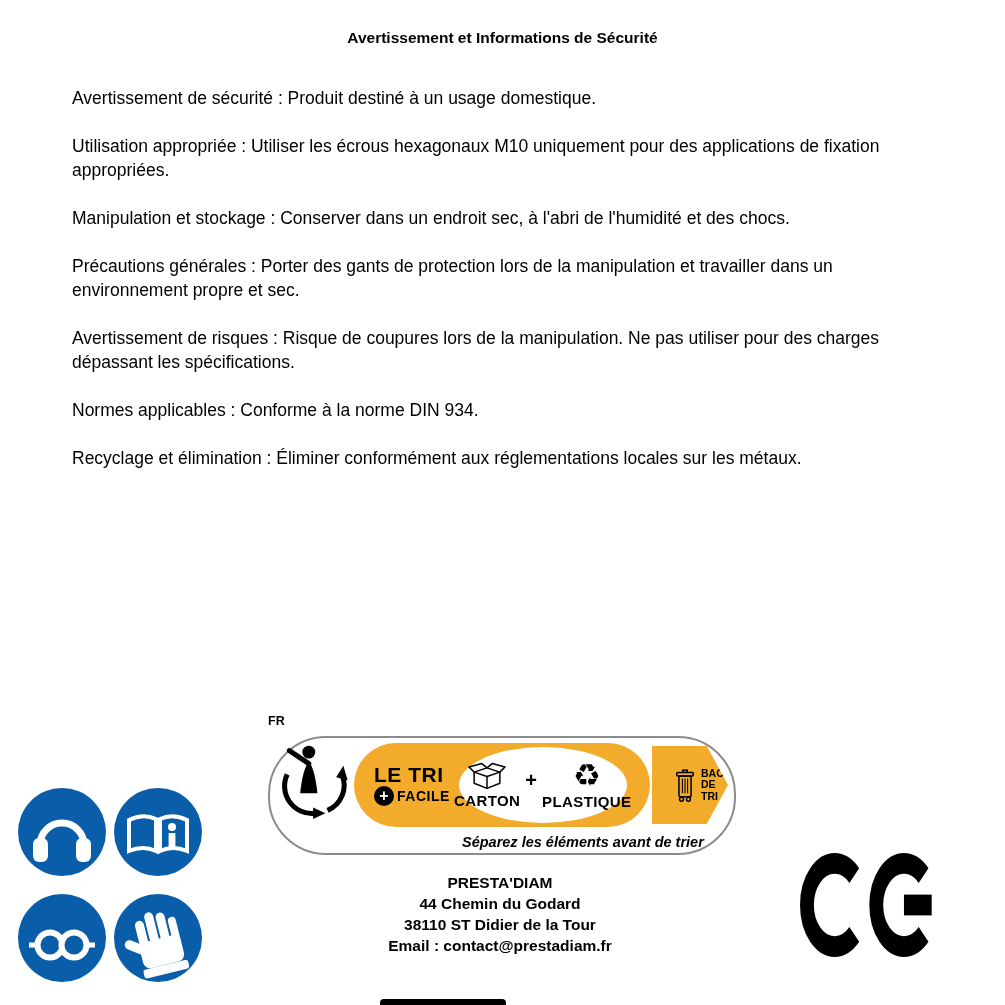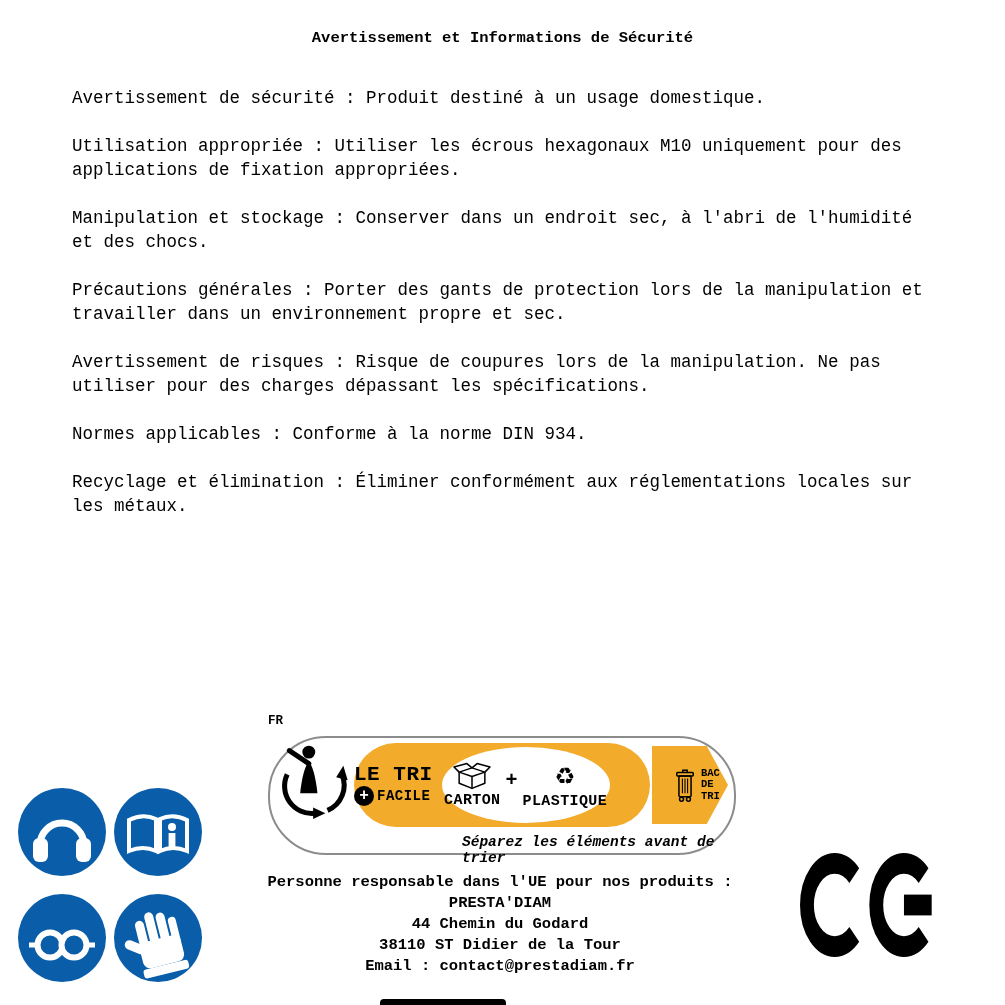--- a/index.html
+++ b/index.html
@@ -1,21 +1,21 @@
 <!DOCTYPE html>
 <html><head>
 <meta charset="utf-8">
 <style>
   html, body { margin: 0; padding: 0; background: #ffffff; }
   .page {
     position: relative;
     width: 1005px;
     height: 1005px;
     background: #ffffff;
-    font-family: Liberation Mono, monospace;
+    font-family: Liberation Sans, sans-serif;
     color: #000;
     overflow: hidden;
   }
   .title {
     position: absolute;
     top: 29px; left: 0; right: 0;
     text-align: center;
     font-size: 15.5px;
     font-weight: bold;
     margin: 0;
@@ -52,21 +52,21 @@
   }
   .triman { position: absolute; left: 10px; top: 5px; width: 72px; height: 78px; }
   .yellow-band {
     position: absolute; left: 84px; top: 5px;
     width: 296px; height: 84px;
     background: #f2ab2a;
     border-radius: 42px;
     display: flex; align-items: center;
     box-sizing: border-box;
   }
-  .headline { line-height: 1.05; white-space: nowrap; }
+  .headline { margin-left: 20px; line-height: 1.05; white-space: nowrap; }
   .headline .l1 { font-size: 21px; font-weight: 800; letter-spacing: 0.5px; display: block; }
   .headline .l2 { display: flex; align-items: center; gap: 3px; }
   .plus-circle {
     display: inline-block; width: 20px; height: 20px;
     background: #000; color: #fff; border-radius: 50%;
     text-align: center; line-height: 20px;
     font-size: 16px; font-weight: bold;
   }
   .headline .l2 .word { font-size: 14px; font-weight: 800; letter-spacing: 0.5px; }
   .ellipse {
@@ -240,21 +240,20 @@
         <span>BAC</span>
         <span>DE</span>
         <span>TRI</span>
       </div>
     </div>
 
     <div class="tagline">Séparez les éléments avant de trier</div>
   </div>
 
   <div class="contact">
-    <div>Personne responsable dans l'UE pour nos produits :</div>
     <div>PRESTA'DIAM</div>
     <div>44 Chemin du Godard</div>
     <div>38110 ST Didier de la Tour</div>
     <div>Email : contact@prestadiam.fr</div>
   </div>
 
   <div class="ce-mark">
     <span class="sr-only">CE</span>
     <svg viewBox="0 0 202 100" preserveAspectRatio="none">
       <path d="M78.3 21.7 A40 40 0 1 0 78.3 78.3" stroke="#000" stroke-width="20" fill="none"></path>

